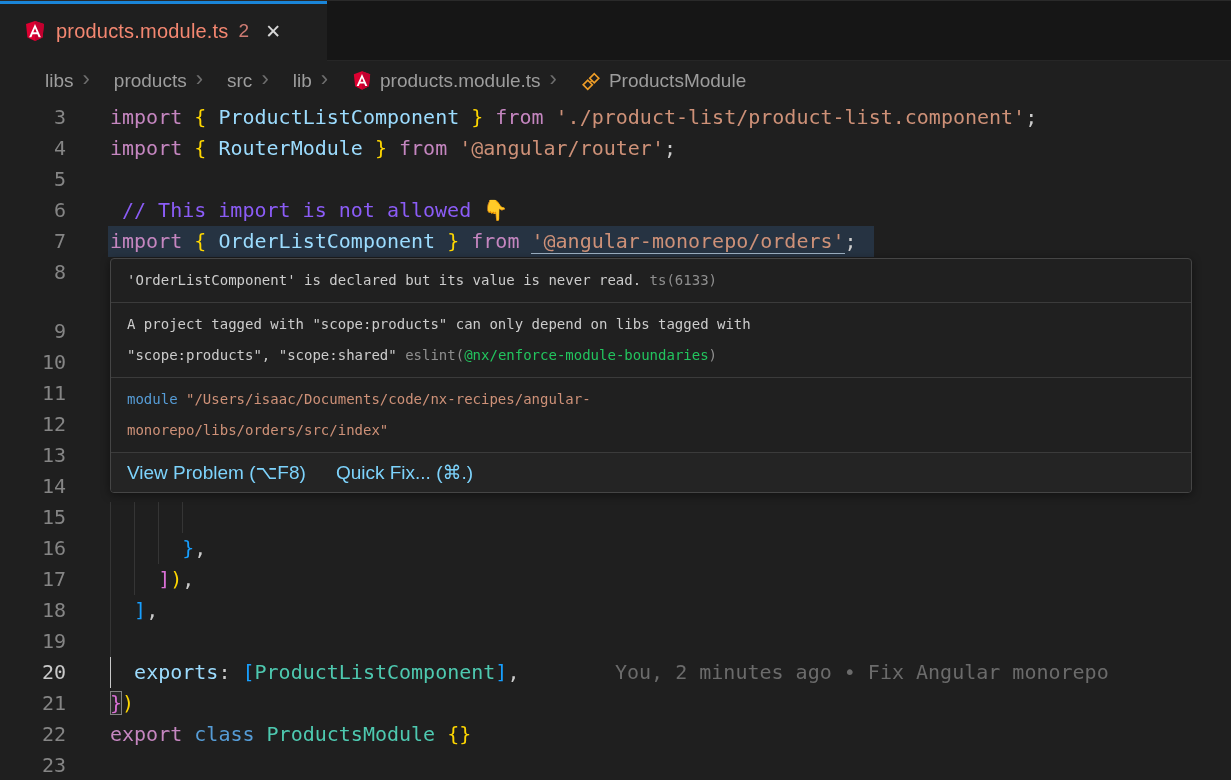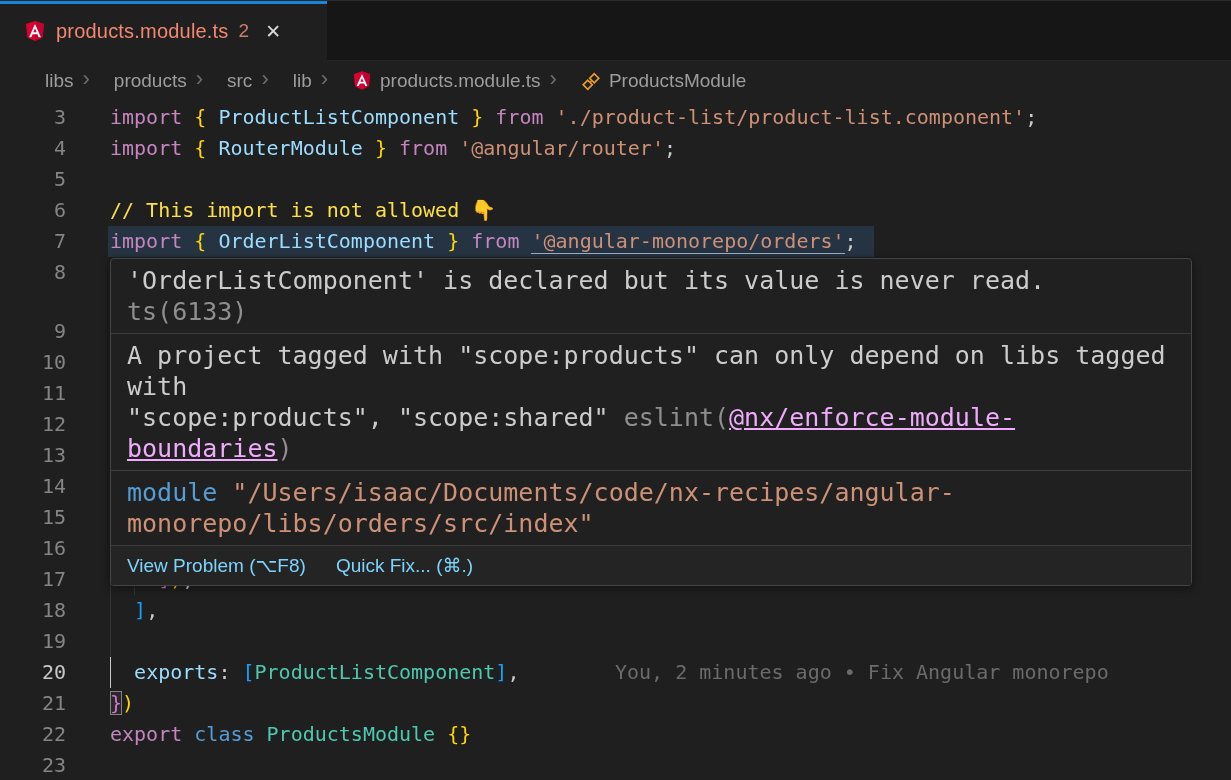--- a/index.html
+++ b/index.html
@@ -37,36 +37,36 @@
     background:rgba(52,92,140,.32); }
   .wave { position:absolute; top:25px; height:7px; pointer-events:none; }
   .blame { position:absolute; left:615px; top:0; color:#6b6b6b; white-space:pre; }
 
   .tk-kw  { color:#c586c0; }
   .tk-kw2 { color:#569cd6; }
   .tk-id  { color:#9cdcfe; }
   .tk-ty  { color:#4ec9b0; }
   .tk-str { color:#ce9178; }
   .tk-stru{ color:#ce9178; border-bottom:1px solid #9db1c3;margin-top:31px; }
-  .tk-cmt { color:#fde047; }
+  .tk-cmt { color:#8b5cf6;margin-left:12px; }
   .tk-pun { color:#cccccc; }
   .tk-b1  { color:#ffd700; }
   .tk-b2  { color:#179fff; }
   .tk-b3  { color:#da70d6; }
   .tk-b3m { color:#da70d6; outline:1px solid #828282; outline-offset:-1px;
             background:rgba(110,110,110,.12); }
 
   
   .hover-popup { position:absolute; left:110px; top:158px; width:1082px;
     background:#202020; border:1px solid #454545; border-radius:4px; z-index:5;
     box-shadow:0 2px 10px rgba(0,0,0,.45); overflow:hidden; }
   .hv-sec { padding:6px 16px; line-height:31px; white-space:pre-wrap; color:#cccccc;
-    border-bottom:1px solid #3b3b3b; font-size:25px; }
+    border-bottom:1px solid #3b3b3b; font-size:14px; }
   .hv-dim { color:#8f8f8f; }
-  .hv-link { color:#f0abfc; text-decoration:underline; cursor:pointer; }
+  .hv-link { color:#22c55e; cursor:pointer; }
   .hv-actions { display:flex; align-items:center; gap:30px; height:39px;
     background:#242424; padding:0 16px; font-family:"Liberation Sans", sans-serif;
     font-size:19px; }
   .hv-action { color:#7dd3fc; cursor:pointer; }
 </style>
 </head>
 <body>
 
 <div class="tabstrip">
   <div class="tab">

